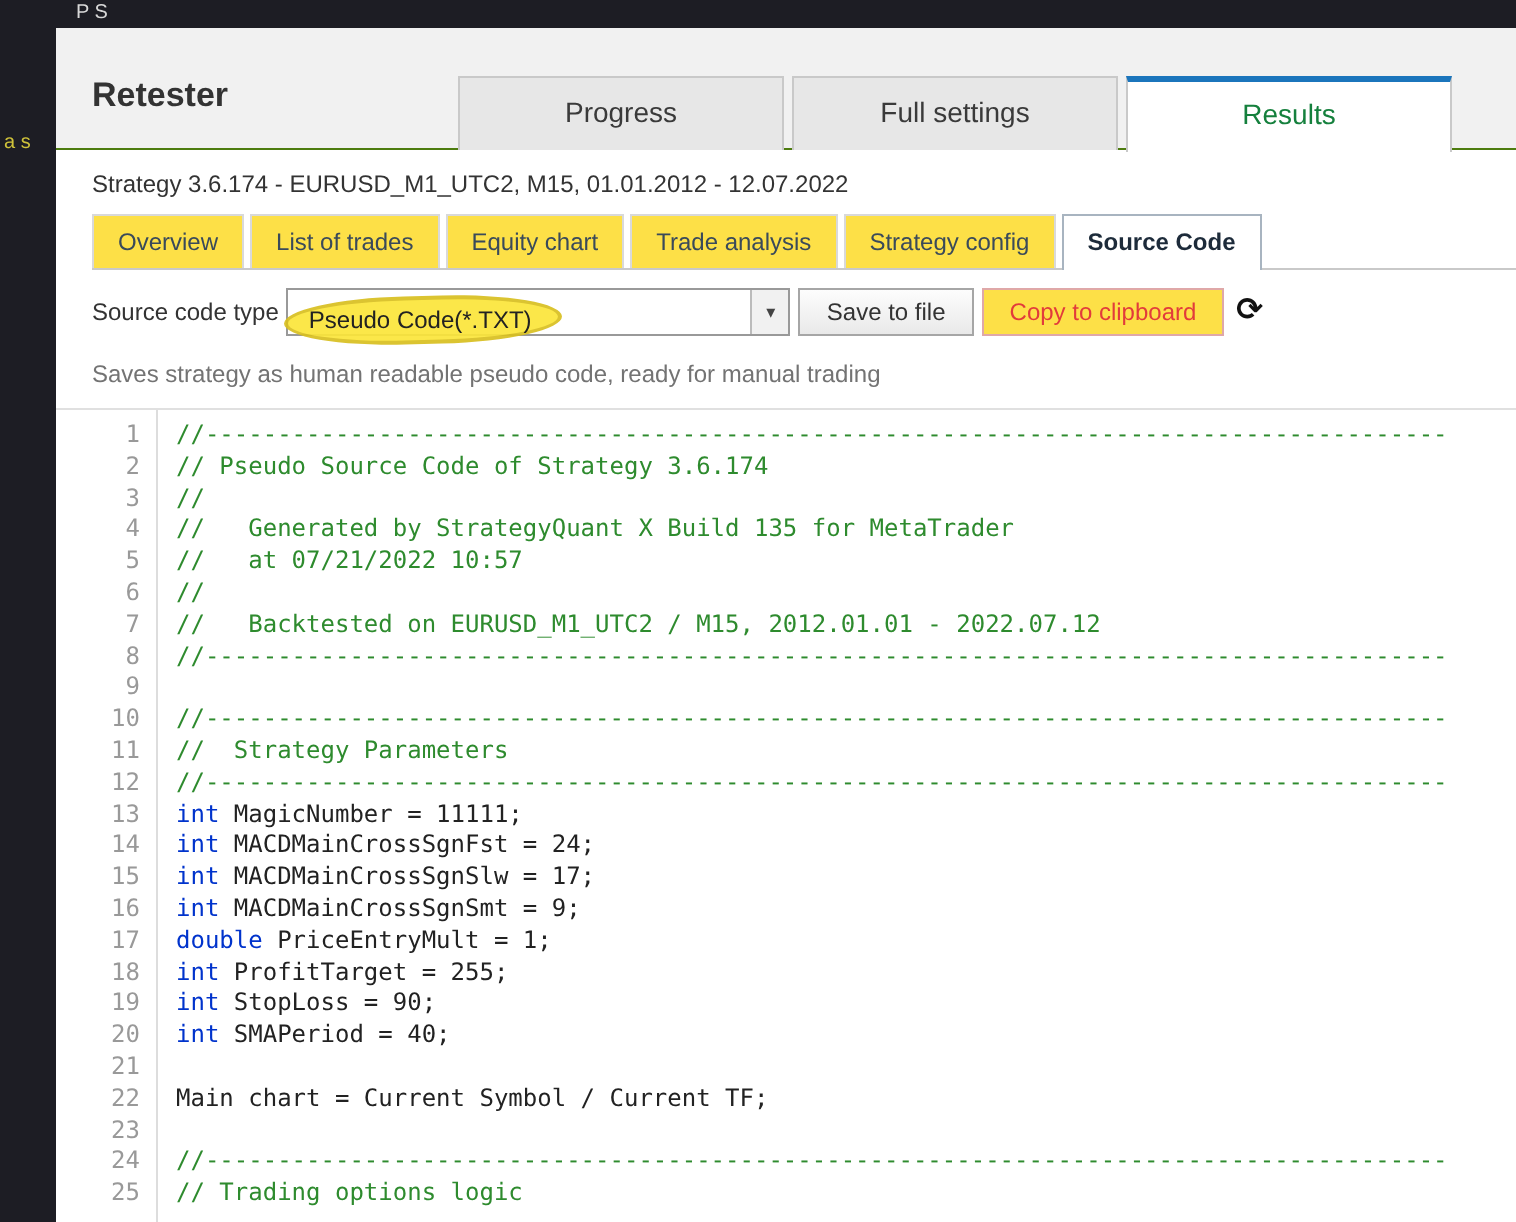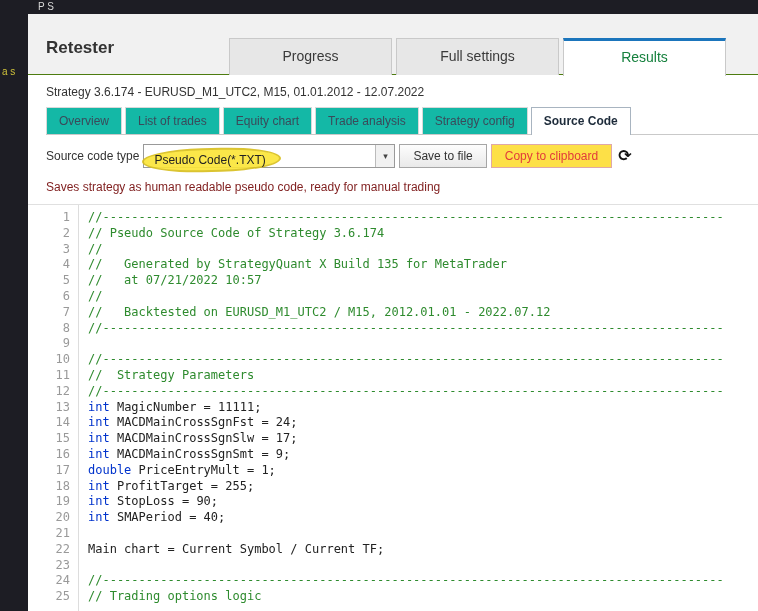--- a/index.html
+++ b/index.html
@@ -28,21 +28,21 @@
     margin-bottom:-1px;height:38px;font-weight:normal;color:#15803d;
   }
 
   
   .strategy-line{margin:10px 0 8px 18px;font-size:12px;color:#333;}
 
   
   .subtabs{display:flex;align-items:flex-end;margin:0 0 0 18px;border-bottom:1px solid #c9c9c9;}
   .subtab{
     box-sizing:border-box;padding:6px 12px;font-size:12px;color:#3a4a5a;
-    background:#14b8a6;border:1px solid #d9d9d9;border-bottom:none;margin-right:3px;cursor:default;
+    background:#fde047;border:1px solid #d9d9d9;border-bottom:none;margin-right:3px;cursor:default;
   }
   .subtab.active{
     background:#fff;font-weight:bold;color:#1d2b3a;border-color:#a8b4c0;
     margin-bottom:-1px;padding-bottom:7px;
   }
 
   
   .controls{display:flex;align-items:center;gap:4px;padding:9px 18px 8px 18px;}
   .controls-label{font-size:12px;color:#333;white-space:nowrap;}
   .select{
@@ -61,21 +61,21 @@
     border-left:1px solid #bbb;background:#f1f1f1;font-size:9px;color:#444;z-index:2;
   }
   .btn{
     box-sizing:border-box;height:24px;padding:0 13px;font-size:12px;color:#333;
     border:1px solid #a6a6a6;background:linear-gradient(#fdfdfd,#e9e9e9);cursor:default;white-space:nowrap;
   }
   .btn-copy{color:#e23b3b;border-color:#dfa8a8;background:#fde047;}
   .refresh{font-size:16px;font-weight:bold;color:#111;margin-left:2px;cursor:default;line-height:1;}
 
   
-  .description{padding:4px 18px 10px 18px;font-size:12px;color:#7f1d1d;border-bottom:1px solid #e0e0e0;}
+  .description{padding:4px 18px 10px 18px;font-size:12px;color:#737373;border-bottom:1px solid #e0e0e0;}
 
   
   .code-area{position:relative;padding-top:5px;min-height:410px;}
   .code-area::before{content:"";position:absolute;left:50px;top:0;bottom:0;width:1px;background:#ddd;}
   .code-line{display:flex;line-height:15.8px;font-family:"DejaVu Sans Mono","Liberation Mono",monospace;font-size:12px;}
   .line-no{flex:none;width:42px;text-align:right;padding-right:8px;color:#999;}
   .line-text{white-space:pre;padding-left:10px;color:#222;}
   .tok-c{color:#2e8b2e;}
   .tok-k{color:#0033cc;}
   .tok-p{color:#222;}

